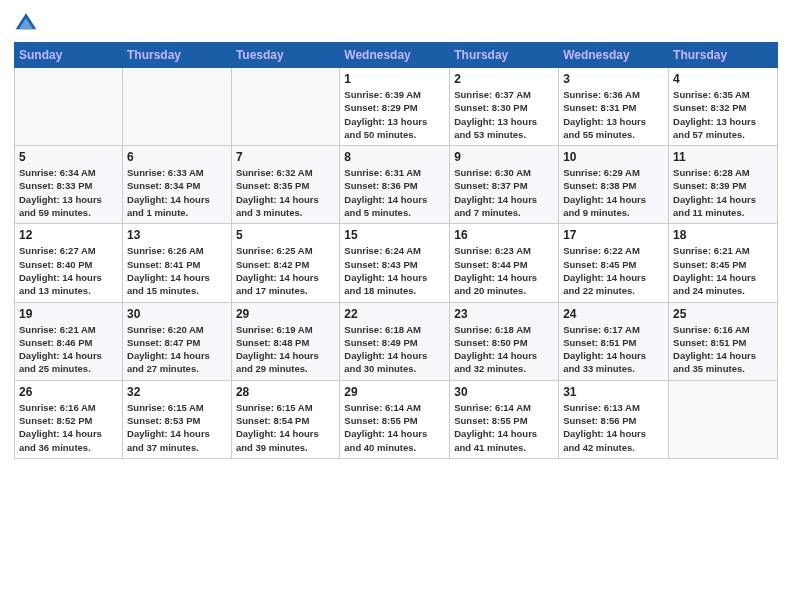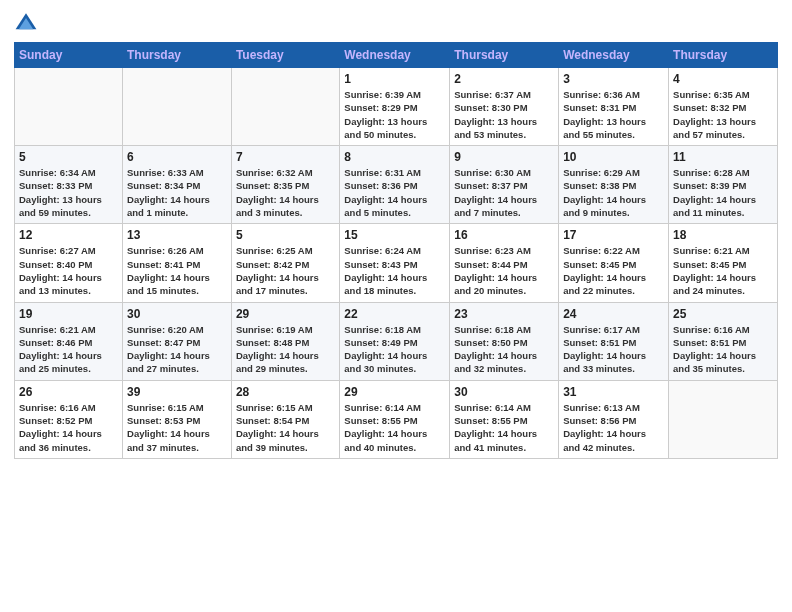--- a/index.html
+++ b/index.html
@@ -235,21 +235,21 @@
             <span class="day-number">25</span>
             <div class="day-info">Sunrise: 6:16 AM<br>Sunset: 8:51 PM<br>Daylight: 14 hours<br>and 35 minutes.</div>
           </td>
         </tr>
         <tr>
           <td>
             <span class="day-number">26</span>
             <div class="day-info">Sunrise: 6:16 AM<br>Sunset: 8:52 PM<br>Daylight: 14 hours<br>and 36 minutes.</div>
           </td>
           <td>
-            <span class="day-number">39</span>
+            <span class="day-number">32</span>
             <div class="day-info">Sunrise: 6:15 AM<br>Sunset: 8:53 PM<br>Daylight: 14 hours<br>and 37 minutes.</div>
           </td>
           <td>
             <span class="day-number">28</span>
             <div class="day-info">Sunrise: 6:15 AM<br>Sunset: 8:54 PM<br>Daylight: 14 hours<br>and 39 minutes.</div>
           </td>
           <td>
             <span class="day-number">29</span>
             <div class="day-info">Sunrise: 6:14 AM<br>Sunset: 8:55 PM<br>Daylight: 14 hours<br>and 40 minutes.</div>
           </td>

